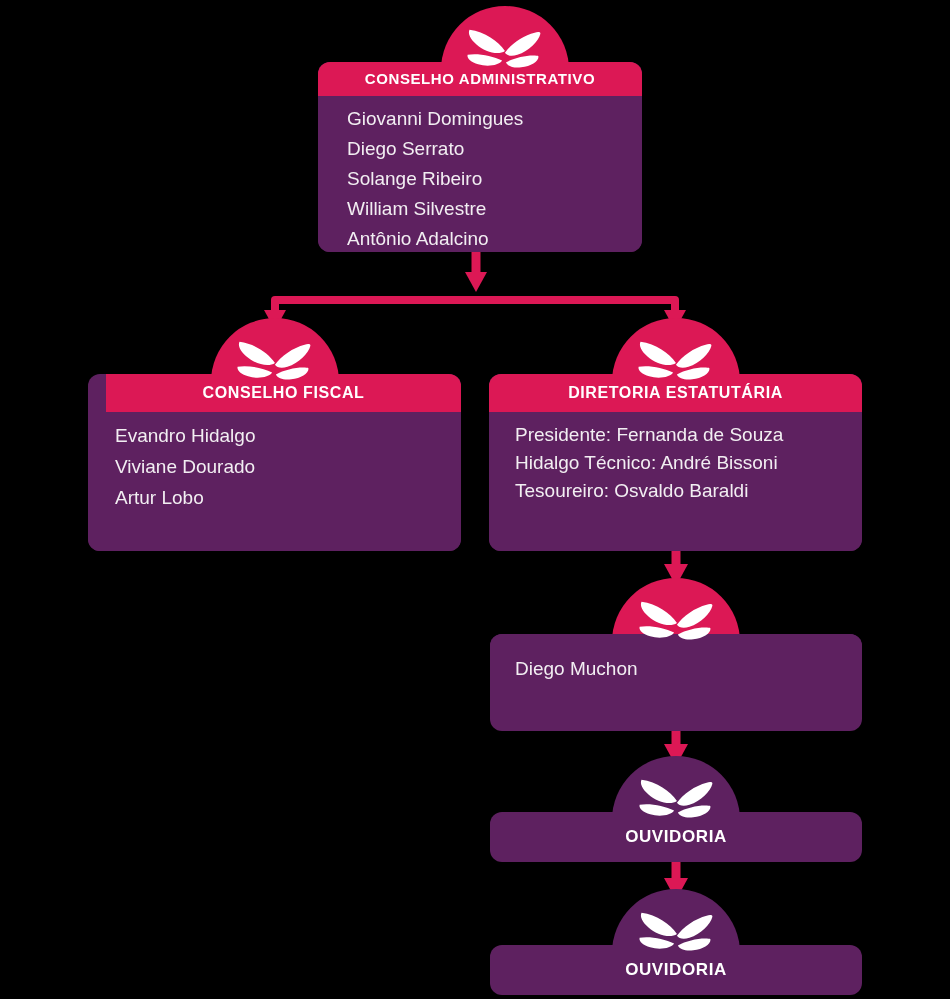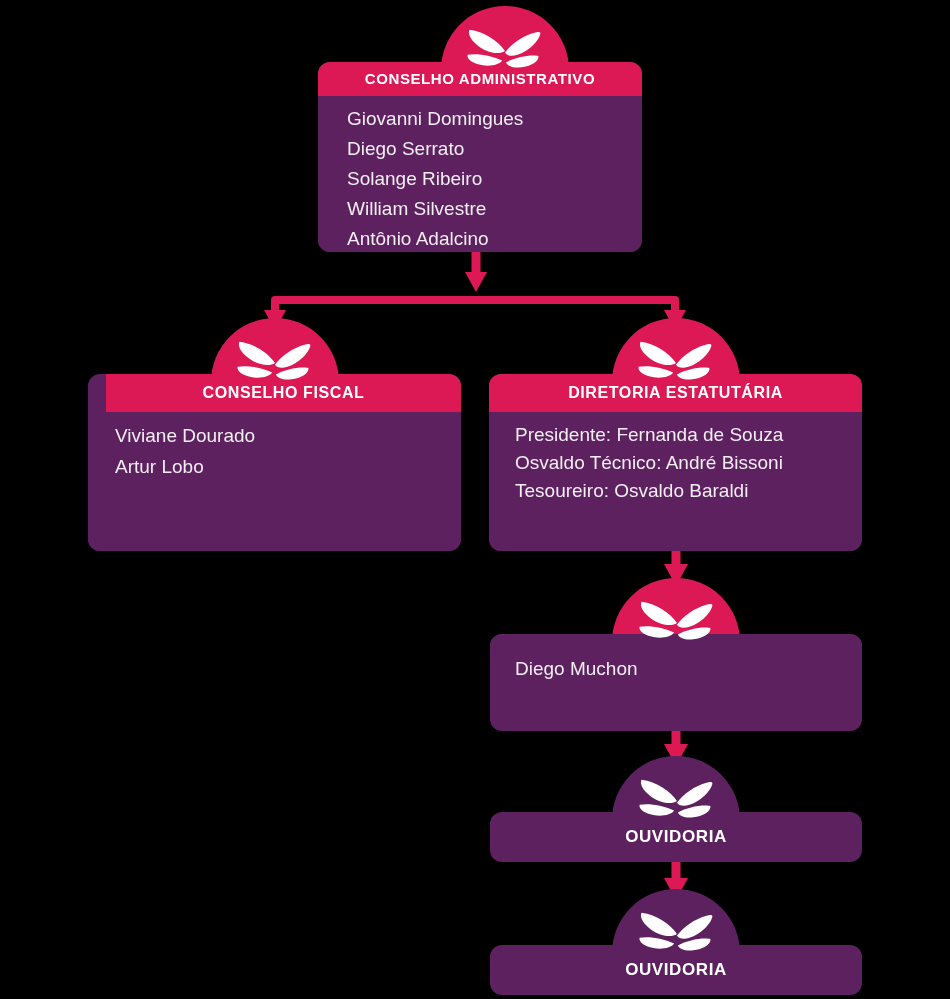--- a/index.html
+++ b/index.html
@@ -146,41 +146,42 @@
       <svg viewBox="0 0 100 48" xmlns="http://www.w3.org/2000/svg">
         <path fill="#ffffff" d="M14 4 C30 6 44 16 51 26 C44 31 30 27 21 19 C15 14 12 8 14 4 Z"></path>
         <path fill="#ffffff" d="M88 8 C86 16 76 26 64 30 C58 32 53 31 51 28 C57 19 70 10 82 7 C85 6 88 6 88 8 Z"></path>
         <path fill="#ffffff" d="M12 30 C22 28 38 31 48 36 C45 41 33 43 23 40 C16 38 11 34 12 30 Z"></path>
         <path fill="#ffffff" d="M86 32 C86 37 78 42 68 43 C60 44 54 42 52 38 C61 33 75 30 84 31 C85 31 86 31 86 32 Z"></path>
       </svg>
     </div>
     <div class="card" style="top:56px; height:177px;">
       <div class="card-header" style="height:38px; line-height:38px; font-size:16px;margin-left:18px;">CONSELHO FISCAL</div>
       <div class="card-body" style="height:139px; padding:14px 0 0 27px;">
+        <div class="member" style="font-size:19px; margin-bottom:12px;">Evandro Hidalgo</div>
         <div class="member" style="font-size:19px; margin-bottom:12px;">Viviane Dourado</div>
         <div class="member" style="font-size:19px;">Artur Lobo</div>
       </div>
     </div>
   </div>
 
   <div class="node" style="left:489px; top:318px; width:373px; height:233px;">
     <div class="cap" style="left:122.5px; width:128px; height:64px;"></div>
     <div class="logo" style="left:137px; top:20px; width:98px; height:46px;">
       <svg viewBox="0 0 100 48" xmlns="http://www.w3.org/2000/svg">
         <path fill="#ffffff" d="M14 4 C30 6 44 16 51 26 C44 31 30 27 21 19 C15 14 12 8 14 4 Z"></path>
         <path fill="#ffffff" d="M88 8 C86 16 76 26 64 30 C58 32 53 31 51 28 C57 19 70 10 82 7 C85 6 88 6 88 8 Z"></path>
         <path fill="#ffffff" d="M12 30 C22 28 38 31 48 36 C45 41 33 43 23 40 C16 38 11 34 12 30 Z"></path>
         <path fill="#ffffff" d="M86 32 C86 37 78 42 68 43 C60 44 54 42 52 38 C61 33 75 30 84 31 C85 31 86 31 86 32 Z"></path>
       </svg>
     </div>
     <div class="card" style="top:56px; height:177px;">
       <div class="card-header" style="height:38px; line-height:38px; font-size:16px;">DIRETORIA ESTATUTÁRIA</div>
       <div class="card-body" style="height:139px; padding:13px 0 0 26px;">
         <div class="member" style="font-size:19px; margin-bottom:9px;">Presidente: Fernanda de Souza</div>
-        <div class="member" style="font-size:19px; margin-bottom:9px;">Osvaldo Técnico: André Bissoni</div>
+        <div class="member" style="font-size:19px; margin-bottom:9px;">Hidalgo Técnico: André Bissoni</div>
         <div class="member" style="font-size:19px;">Tesoureiro: Osvaldo Baraldi</div>
       </div>
     </div>
   </div>
 
   <div class="node" style="left:490px; top:578px; width:372px; height:153px;">
     <div class="cap" style="left:122px; width:128px; height:64px;"></div>
     <div class="logo" style="left:137px; top:20px; width:98px; height:46px;">
       <svg viewBox="0 0 100 48" xmlns="http://www.w3.org/2000/svg">
         <path fill="#ffffff" d="M14 4 C30 6 44 16 51 26 C44 31 30 27 21 19 C15 14 12 8 14 4 Z"></path>

